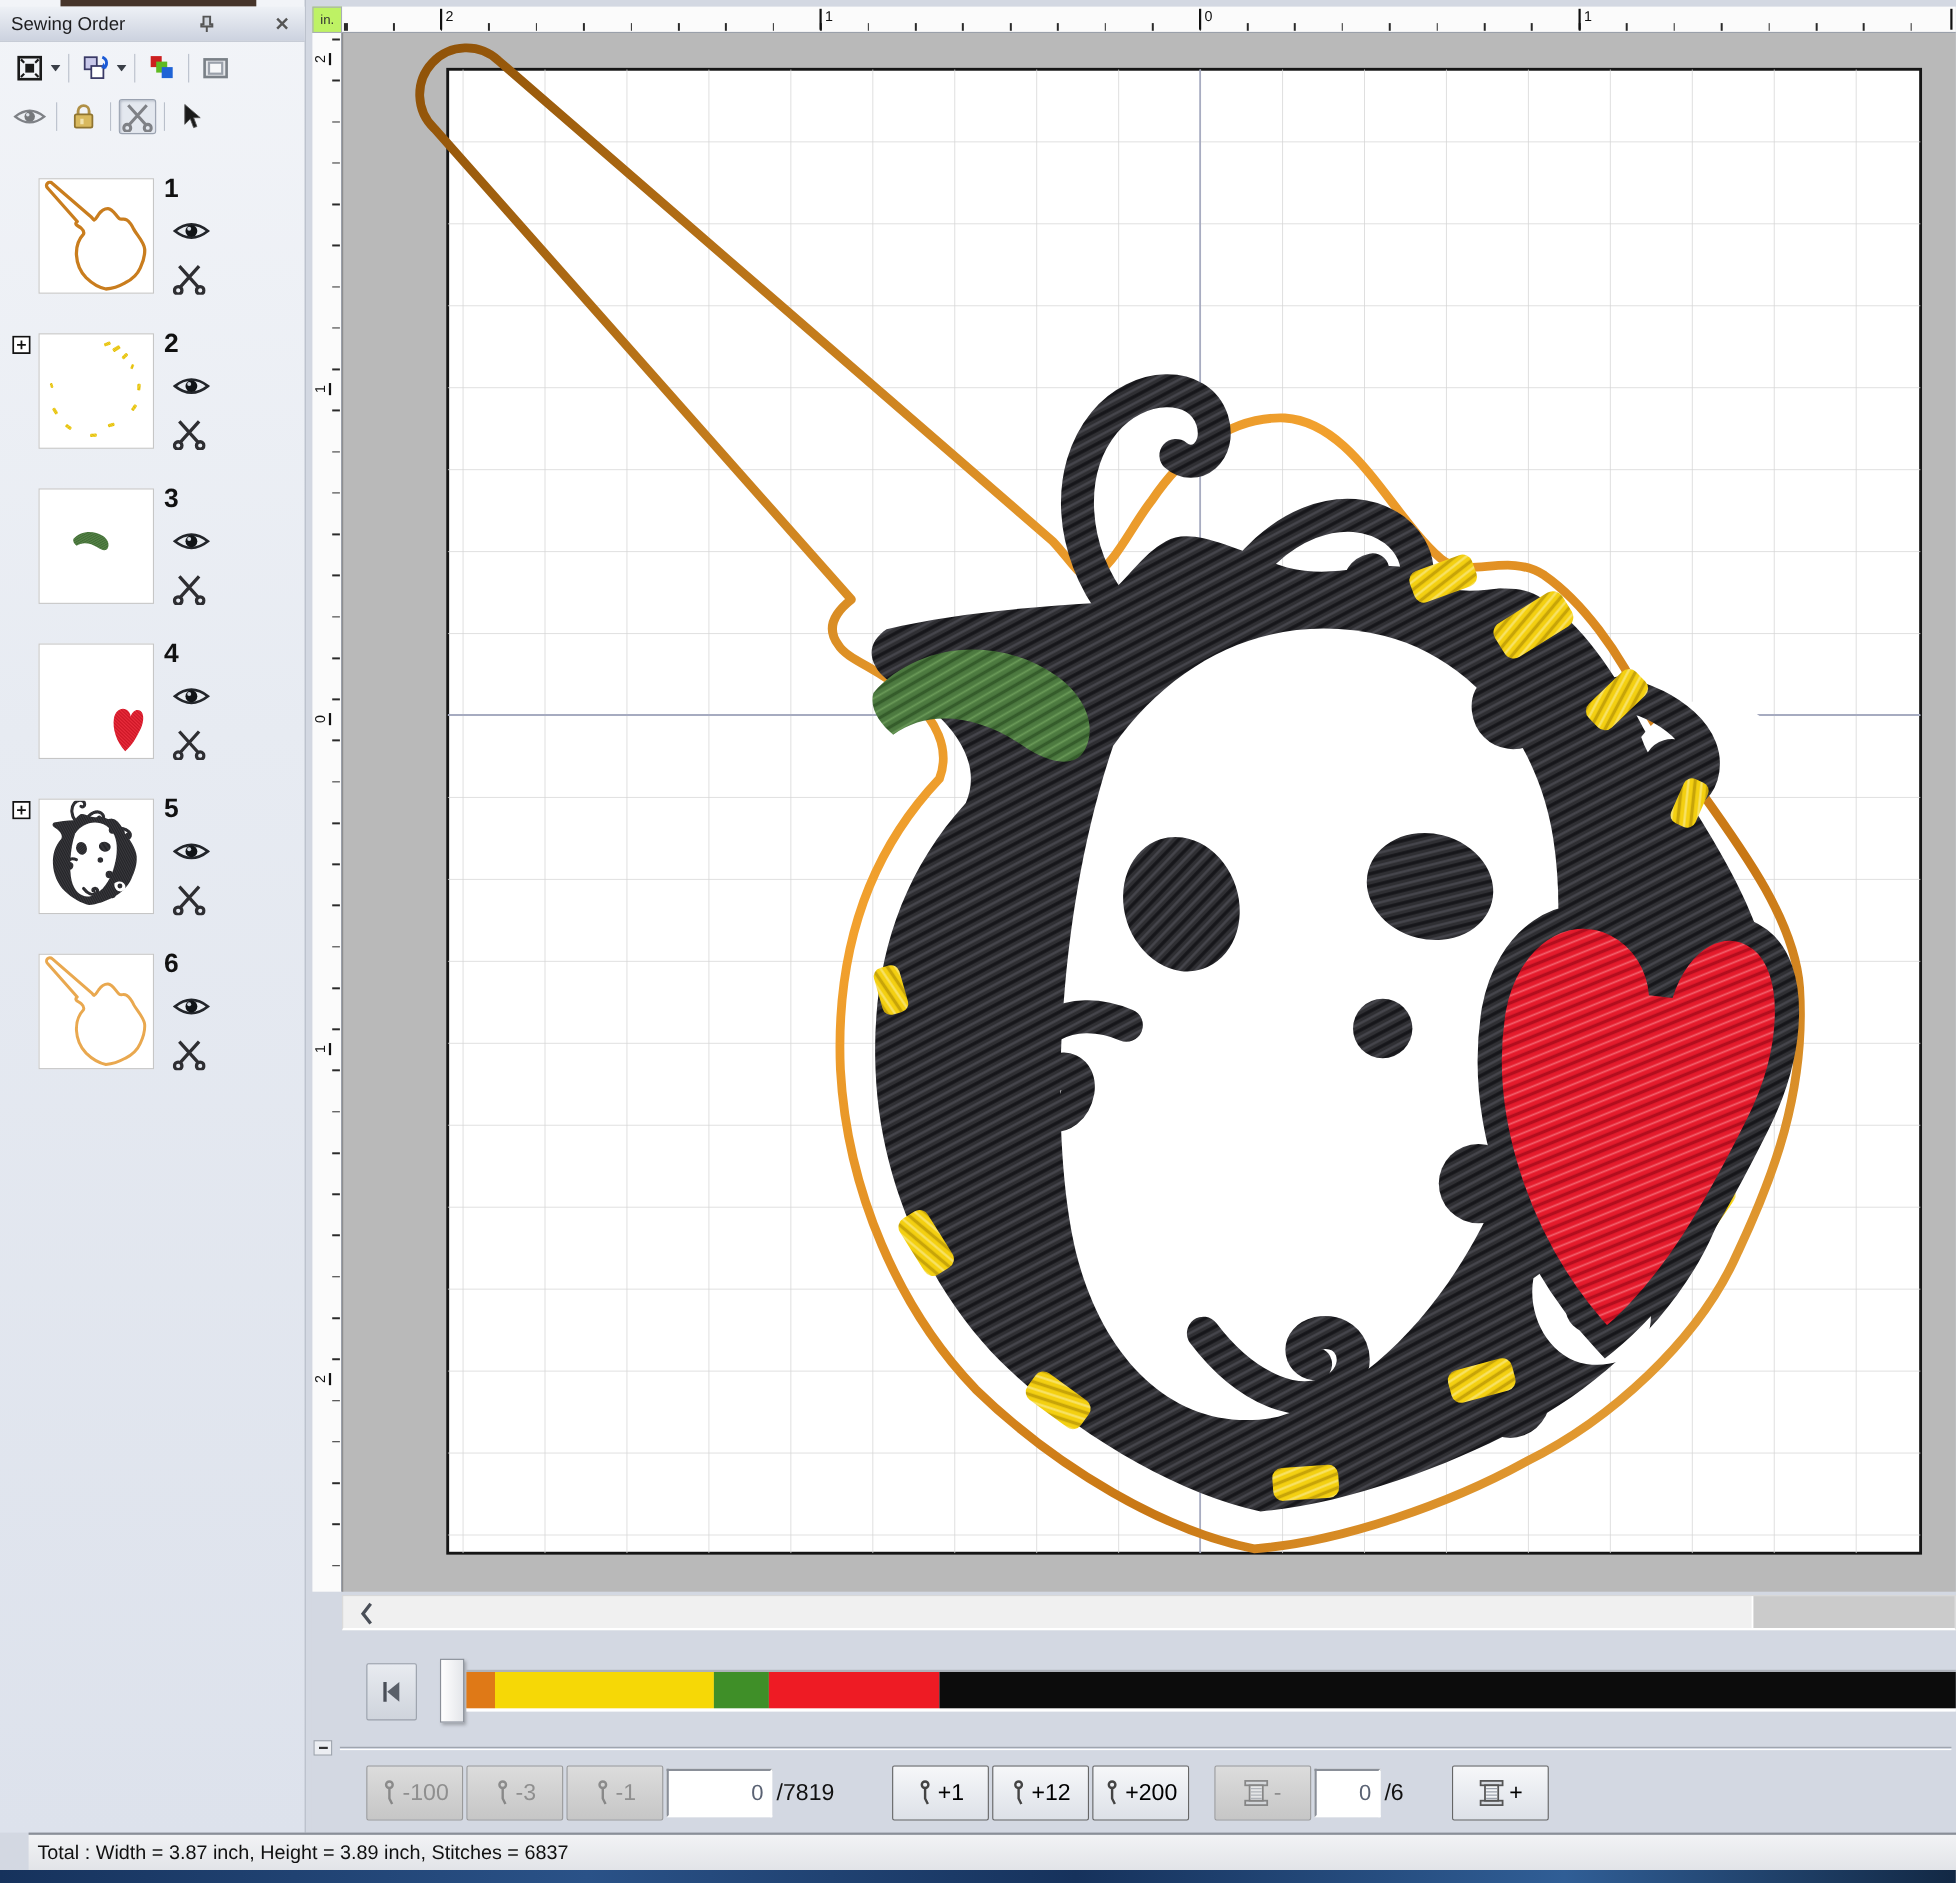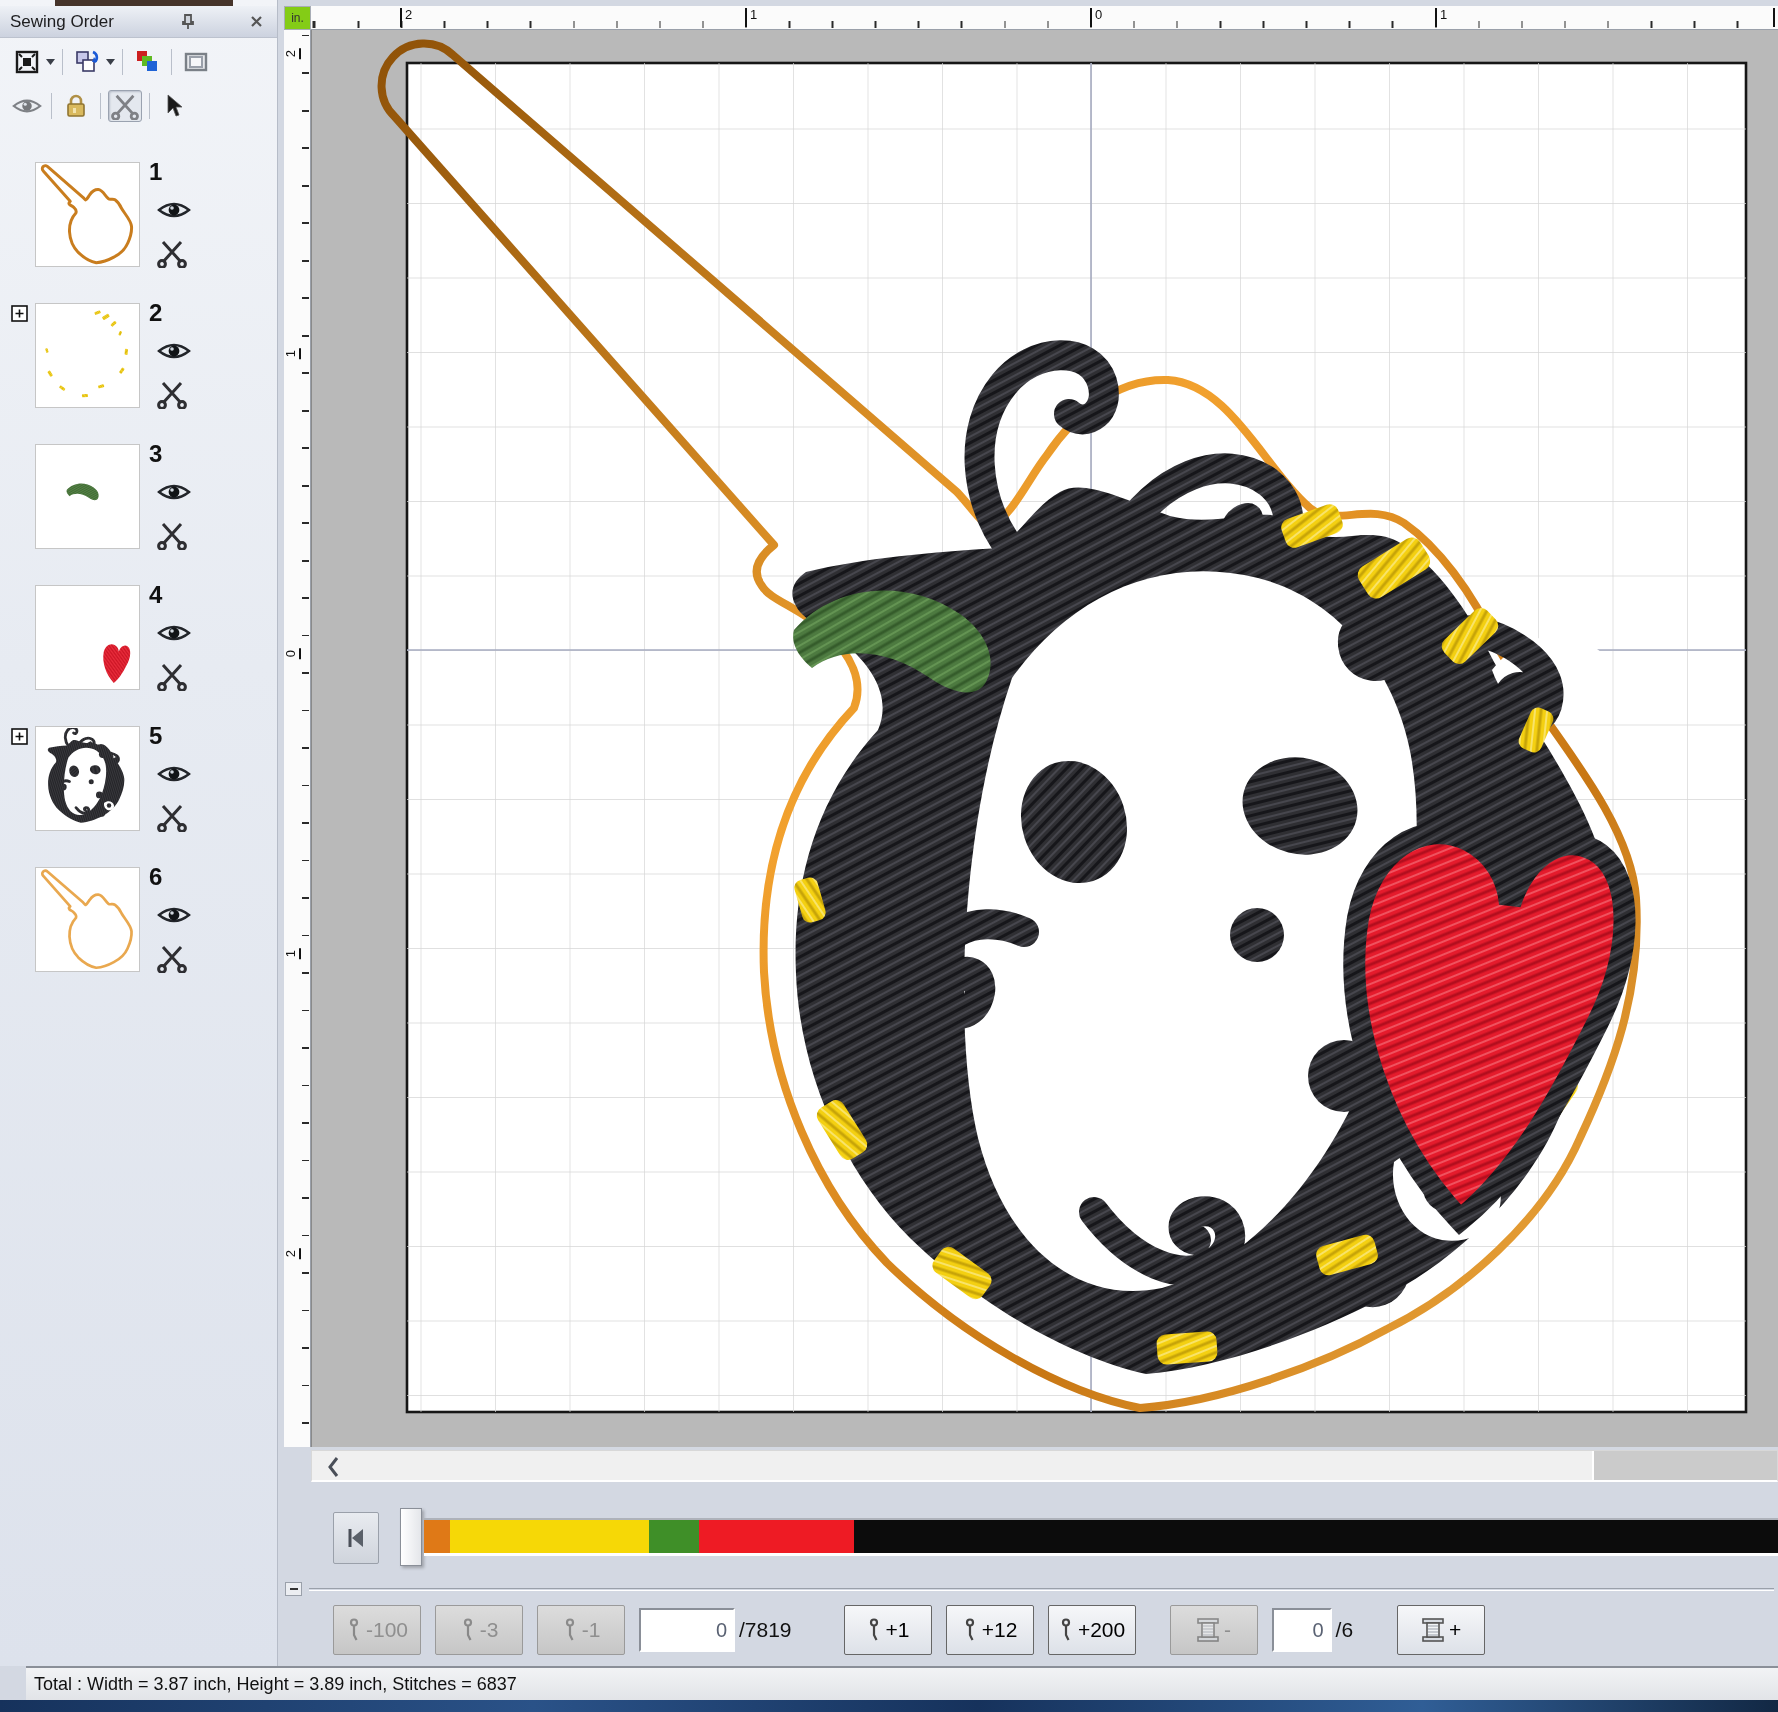--- a/index.html
+++ b/index.html
@@ -33,21 +33,21 @@
   .thumb svg { width:101px; height:101px; display:block; margin:1px; }
   .inum { position:absolute; left:114px; top:-4px; font-size:24px; font-weight:bold; color:#111; }
   .ieye { position:absolute; left:122px; top:38px; }
   .isci { position:absolute; left:122px; top:76px; }
   .expand { position:absolute; left:-24px; top:2px; }
 
   
   #rightpane { position:absolute; left:283px; top:0; width:1495px; height:1666px; background:#d3d8e2; }
 
   
-  #corner { position:absolute; left:1px; top:6px; width:27px; height:24px; background:#84cc16;
+  #corner { position:absolute; left:1px; top:6px; width:27px; height:24px; background:#bef264;
     border:1px solid #a8adb6; font-size:12px; color:#333; display:flex; align-items:center; justify-content:center; }
   #hruler { position:absolute; left:28px; top:6px; width:1467px; height:24px; background:#fbfbfb;
     border-bottom:1px solid #9aa0aa; }
   #hruler .ticks { position:absolute; left:0; bottom:1px; width:100%; height:7px;
     background-image:repeating-linear-gradient(90deg,#2a2a2a 0 1.5px,transparent 1.5px 43.1px);
     background-position-x:3.5px; }
   .hlab { position:absolute; top:2px; height:19px; border-left:2px solid #111;
     padding-left:3px; font-size:13px; color:#111; line-height:14px; }
   #vruler { position:absolute; left:1px; top:30px; width:27px; height:1417px; background:#fbfbfb;
     border-right:1px solid #9aa0aa; }
@@ -85,21 +85,21 @@
   #split2 .line { position:absolute; left:26px; top:6px; right:4px; height:3px;
     border-top:1px solid #9aa0aa; border-bottom:1px solid #fff; }
   #minusbox { position:absolute; left:2px; top:0; width:17px; height:14px; background:#eceef2;
     border:1px solid #9aa0aa; display:flex; align-items:center; justify-content:center; }
   #minusbox i { display:block; width:8px; height:2px; background:#333; }
 
   
   #controls { position:absolute; left:0; top:1602px; width:100%; height:56px;
     display:flex; align-items:center; }
   .cbtn { height:50px; min-width:88px; display:flex; align-items:center; justify-content:center;
-    gap:4px; font-size:21px; border-radius:2px; margin-right:14px; }
+    gap:4px; font-size:21px; border-radius:2px; margin-right:3px; }
   .cbtn.en { background:linear-gradient(180deg,#f6f7f9,#dde1e8); border:1px solid #666; color:#000; }
   .cbtn.dis { background:linear-gradient(180deg,#dcdcdc,#c6c6c6); border:1px solid #9a9a9a; color:#8f8f8f; }
   .cinput { height:44px; background:#fff; border:2px solid #8a8f98; border-right-color:#fff; border-bottom-color:#fff;
     font-size:20px; color:#5a6273; text-align:right; padding-right:6px; font-family:"Liberation Sans",sans-serif; }
   .clabel { font-size:21px; color:#111; margin:0 24px 0 4px; }
   .gap28 { width:28px; } .gap20 { width:20px; }
 
   
   #statusbar { position:absolute; left:0; bottom:12px; width:100%; height:34px;
     background:linear-gradient(180deg,#f2f3f5,#e2e4e8); border-top:2px solid #8a8f98;

